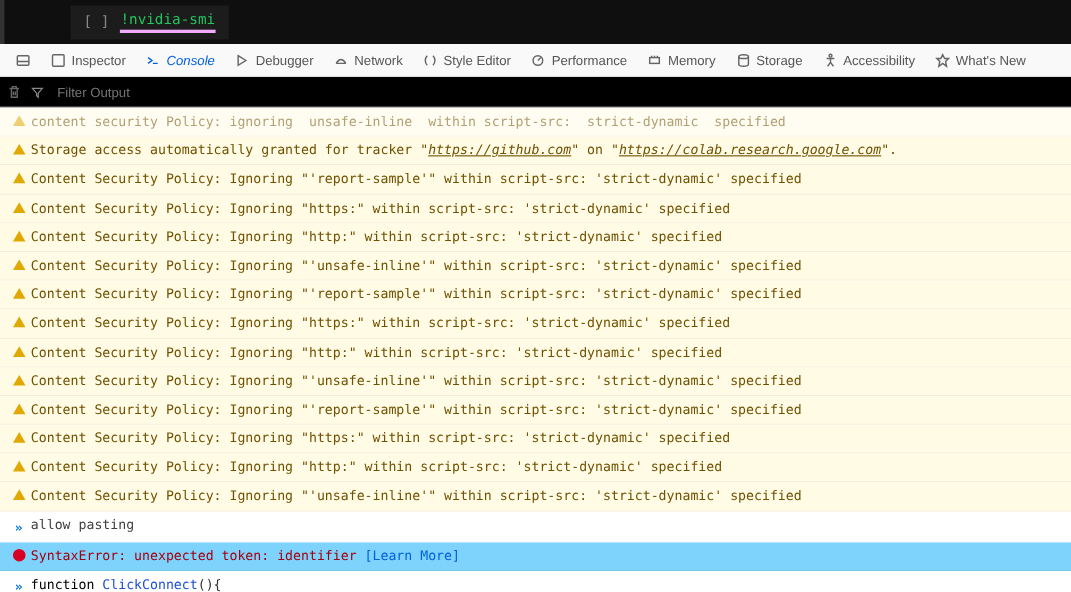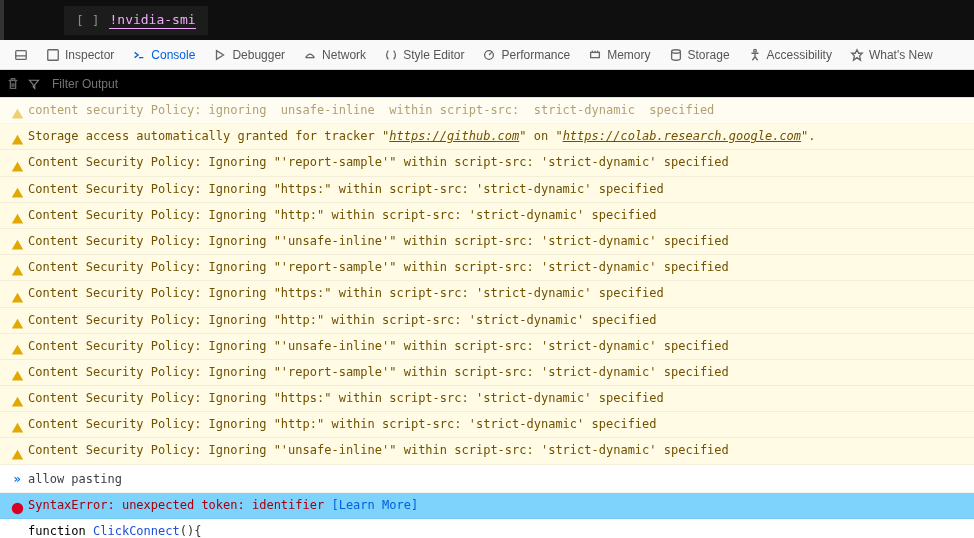--- a/index.html
+++ b/index.html
@@ -2,35 +2,35 @@
 <html><head>
 <meta charset="utf-8">
 <style>
 * { margin: 0; padding: 0; box-sizing: border-box; }
 body { font-family: -apple-system, BlinkMacSystemFont, "Segoe UI", sans-serif; font-size: 12px; background: #fff; width: 974px; height: 538px; overflow: hidden; }
 .mono { font-family: "Menlo", "Consolas", monospace; }
 
 .top-strip { background: #0f0f0f; height: 40px; border-left: 4px solid #333; padding-left: 60px; display: flex; align-items: center; }
 .code-cell { background: #1c1c1c; color: #d4d4d4; padding: 6px 12px; font-size: 13px; display: inline-flex; align-items: center; gap: 10px; }
 .cell-brackets { color: #888; }
-.cell-code { color: #f0abfc; border-bottom: 1px solid #f0abfc; padding-bottom: 1px; }
+.cell-code { color: #22c55e; border-bottom: 3px solid #f0abfc; padding-bottom: 1px; }
 
 .toolbar { background: #f9f9fa; border-bottom: 1px solid #ddd; height: 30px; display: flex; align-items: center; padding: 0 6px; gap: 2px; }
 .tool { display: inline-flex; align-items: center; gap: 5px; padding: 4px 8px; color: #555; cursor: pointer; border-radius: 2px; font-size: 12px; }
-.tool.active { color: #0060df; }
+.tool.active { color: #0060df; font-style: italic; }
 .tool.active .tool-icon { stroke: #0060df; }
 .tool-icon { width: 14px; height: 14px; stroke: #666; stroke-width: 1.5; fill: none; flex-shrink: 0; }
 
 .filter-row { background: #000000; border-bottom: 1px solid #e0e0e0; height: 28px; display: flex; align-items: center; padding: 0 6px; gap: 8px; }
 .trash-icon { width: 14px; height: 14px; stroke: #666; stroke-width: 1.5; fill: none; cursor: pointer; }
 .filter-input { border: none; outline: none; font-size: 12px; color: #888; flex: 1; background: transparent; padding: 2px 4px; }
 .funnel-icon { width: 12px; height: 12px; stroke: #888; stroke-width: 1.5; fill: none; }
 
 .log-area { overflow-y: auto; height: calc(538px - 40px - 30px - 28px); }
-.row { display: flex; align-items: flex-end; padding: 3px 6px; border-bottom: 1px solid rgba(0,0,0,0.05); font-size: 12px; line-height: 1.6; }
+.row { display: flex; align-items: flex-start; padding: 3px 6px; border-bottom: 1px solid rgba(0,0,0,0.05); font-size: 12px; line-height: 1.6; }
 .row .gutter { width: 22px; flex-shrink: 0; display: flex; justify-content: center; padding-top: 2px; }
 .row .msg { flex: 1; white-space: pre-wrap; word-break: break-word; }
 
 .row.warn { background: #fffbe5; color: #715100; }
 .row.warn .gutter svg { fill: #e0a800; }
 .row.error { background: #7dd3fc; color: #a4000f; }
 .row.error .gutter svg { fill: #d70022; }
 .row.input { background: #fff; color: #333; }
 .row.input .gutter { color: #0074e8; font-weight: bold; }
 .row.faded { opacity: 0.55; }

